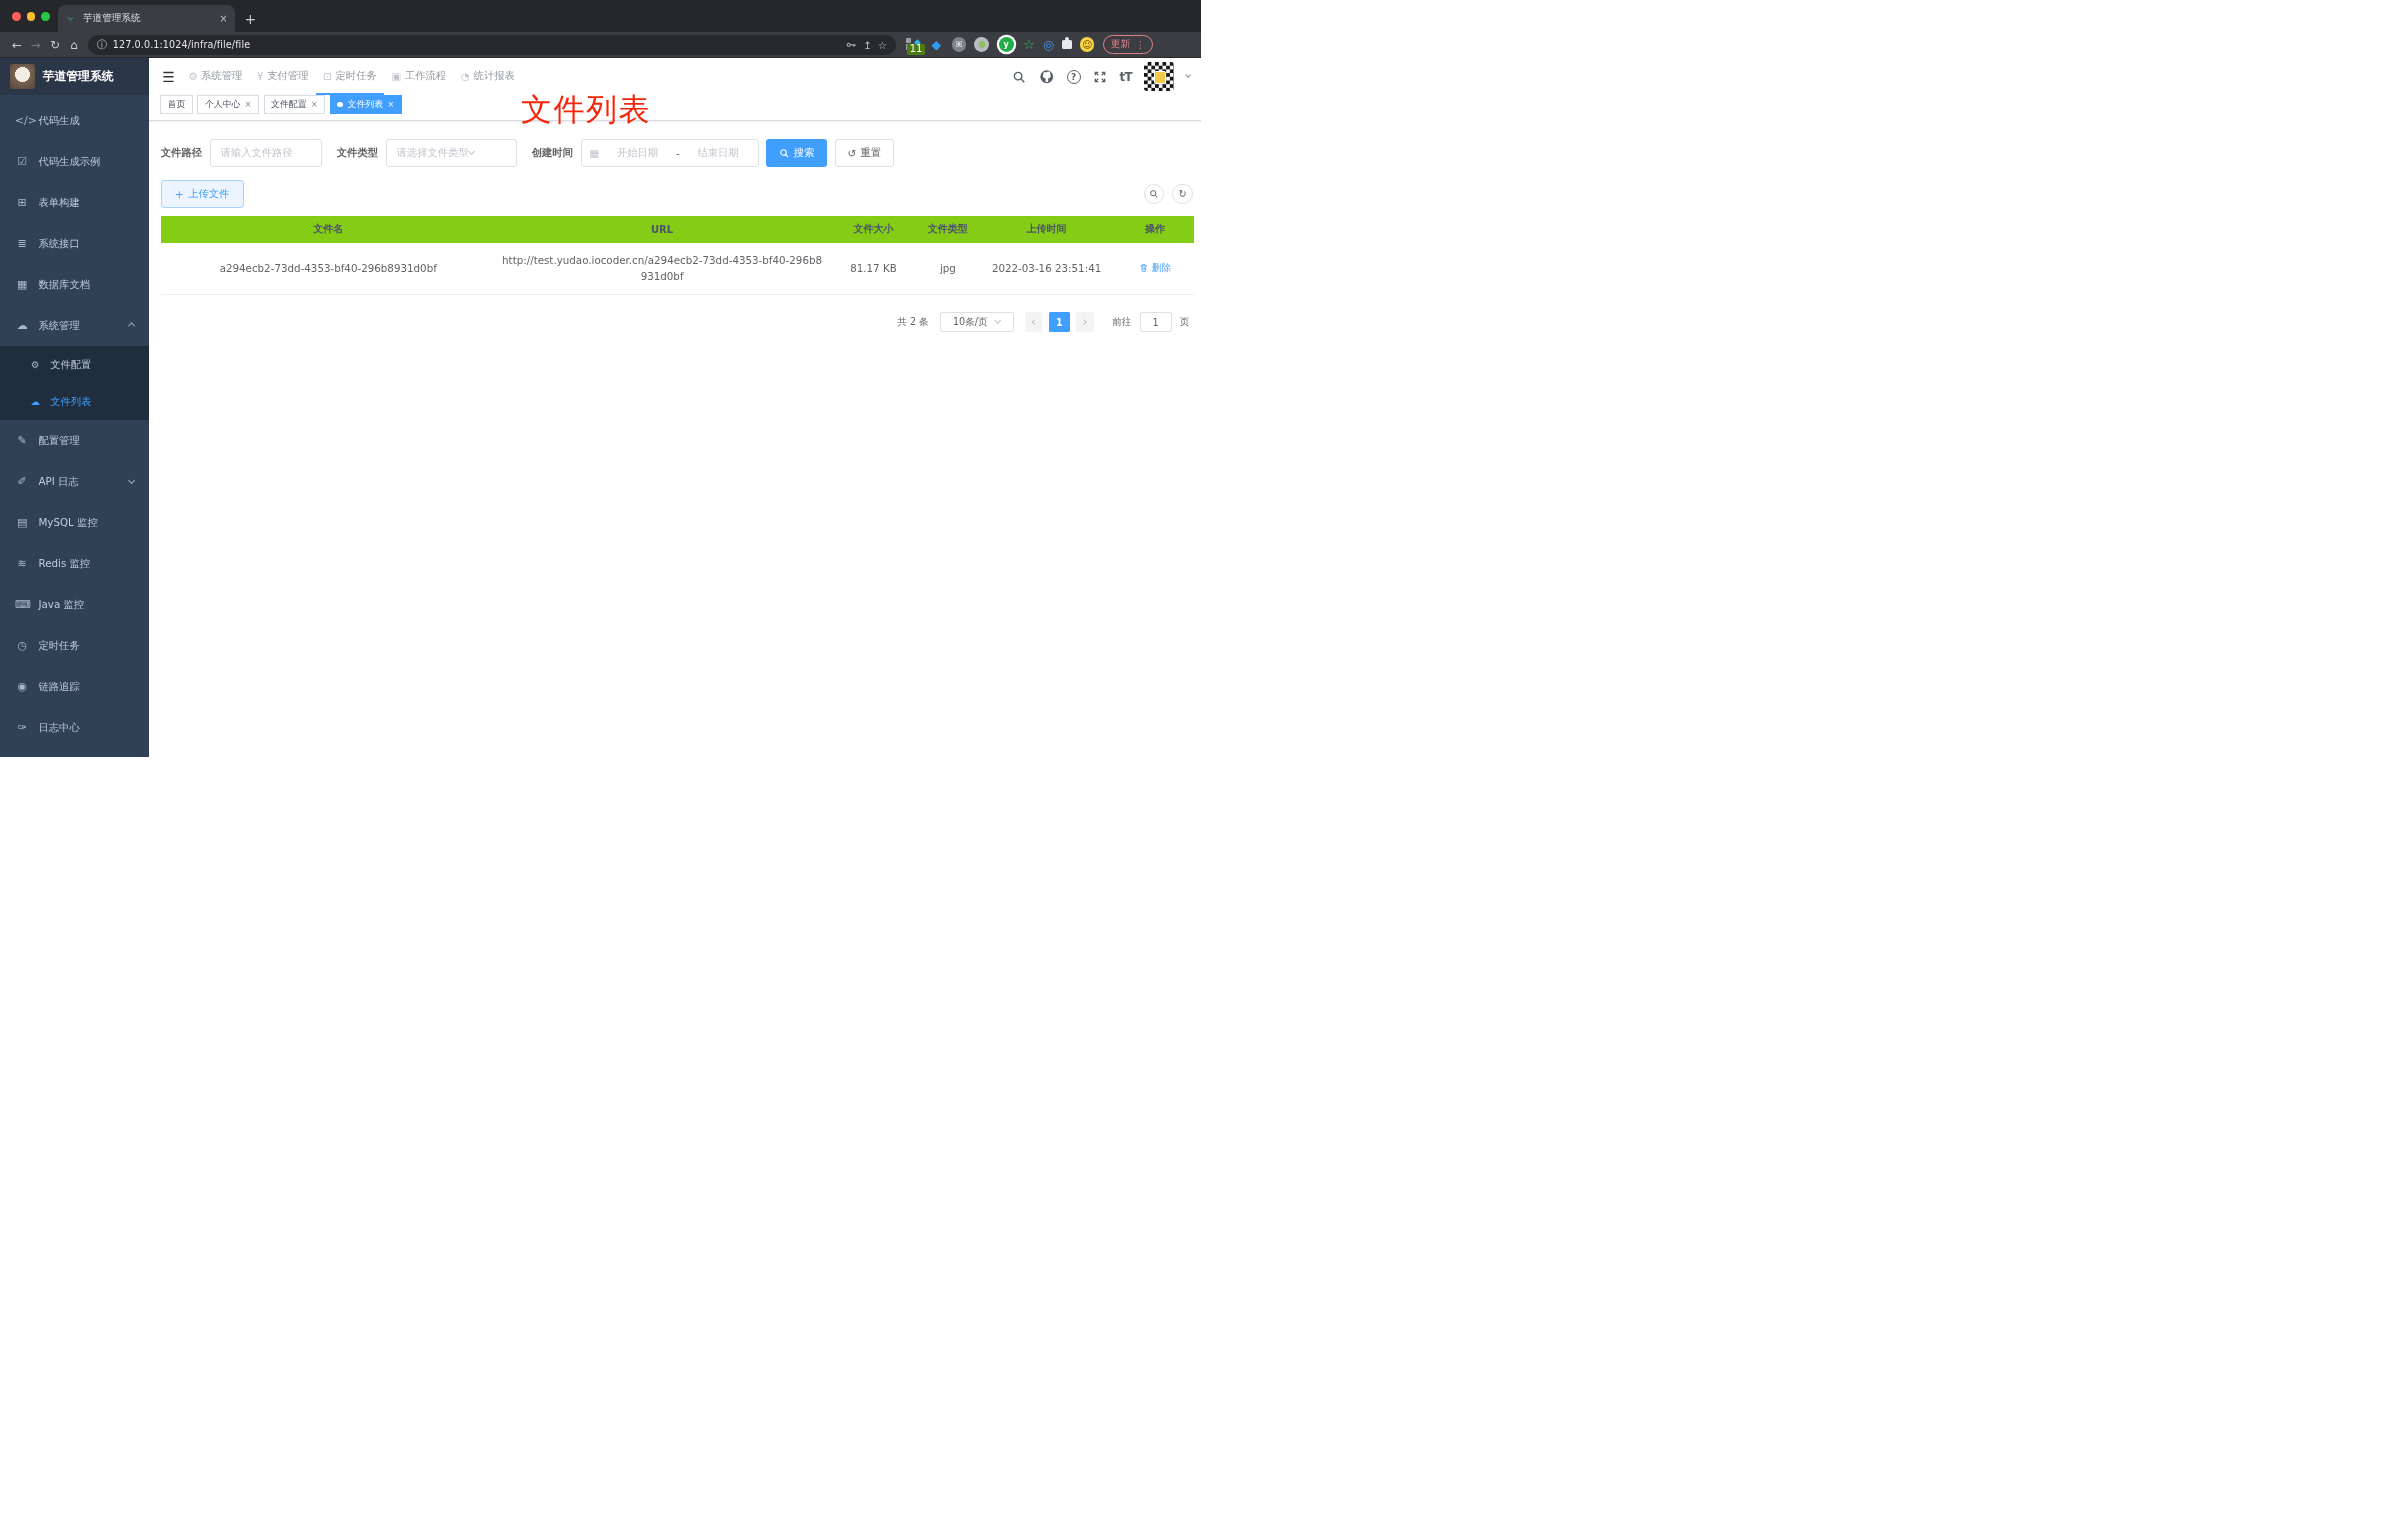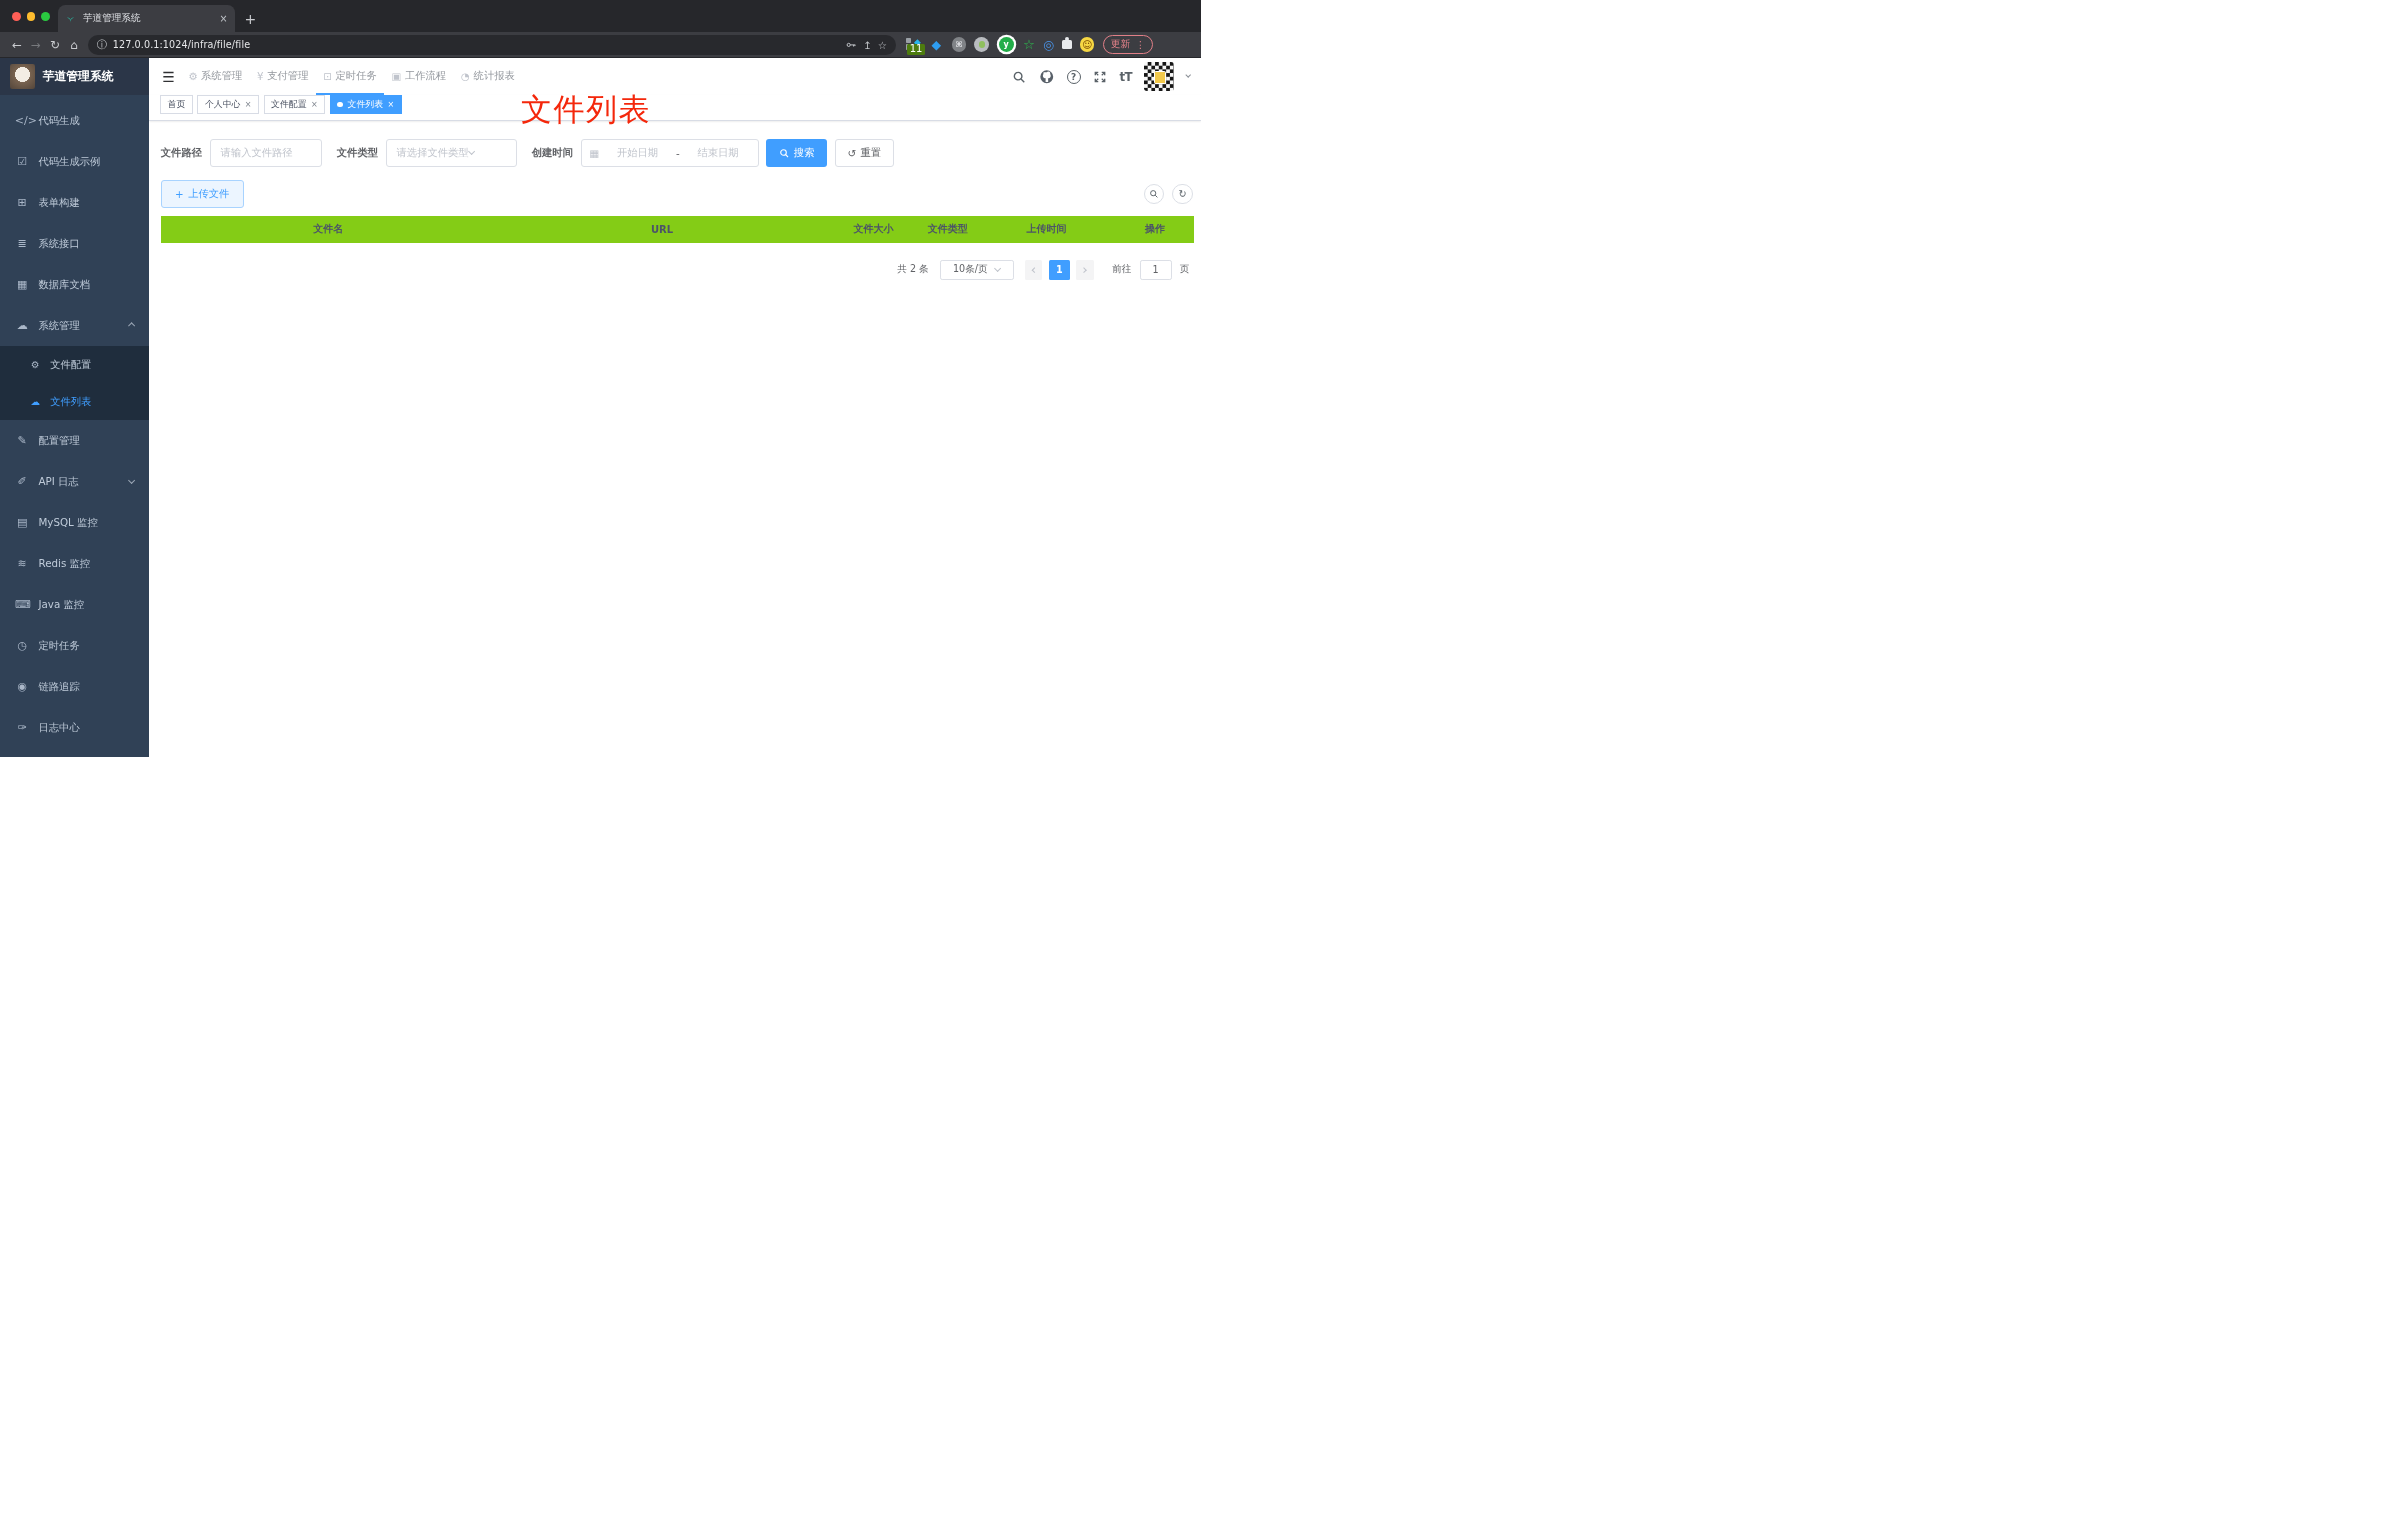--- a/index.html
+++ b/index.html
@@ -424,20 +424,35 @@
             <tr>
               <th>文件名</th>
               <th>URL</th>
               <th>文件大小</th>
               <th>文件类型</th>
               <th>上传时间</th>
               <th>操作</th>
             </tr>
           </thead>
           <tbody>
+            <tr>
+              <td class="wrap">a294ecb2-73dd-4353-bf40-296b8931d0bf</td>
+              <td class="wrap">http://test.yudao.iocoder.cn/a294ecb2-73dd-4353-bf40-296b8931d0bf</td>
+              <td>81.17 KB</td>
+              <td>jpg</td>
+              <td>2022-03-16 23:51:41</td>
+              <td>
+                <span class="dellink">
+                  <svg width="9.6" height="9.6" viewBox="0 0 24 24" fill="none" stroke="#409eff" stroke-width="2">
+                      <path d="M4 7h16M9 7V4h6v3M7 7l1 14h8l1-14M10 11v6M14 11v6"></path>
+                    </svg>
+                  <span>删除</span>
+                </span>
+              </td>
+            </tr>
           </tbody>
         </table>
 
         <div class="pager">
           <span>共 2 条</span>
           <div class="psel">
             <span>10条/页</span>
             <i class="selcaret"></i>
           </div>
           <span class="pbtn">

